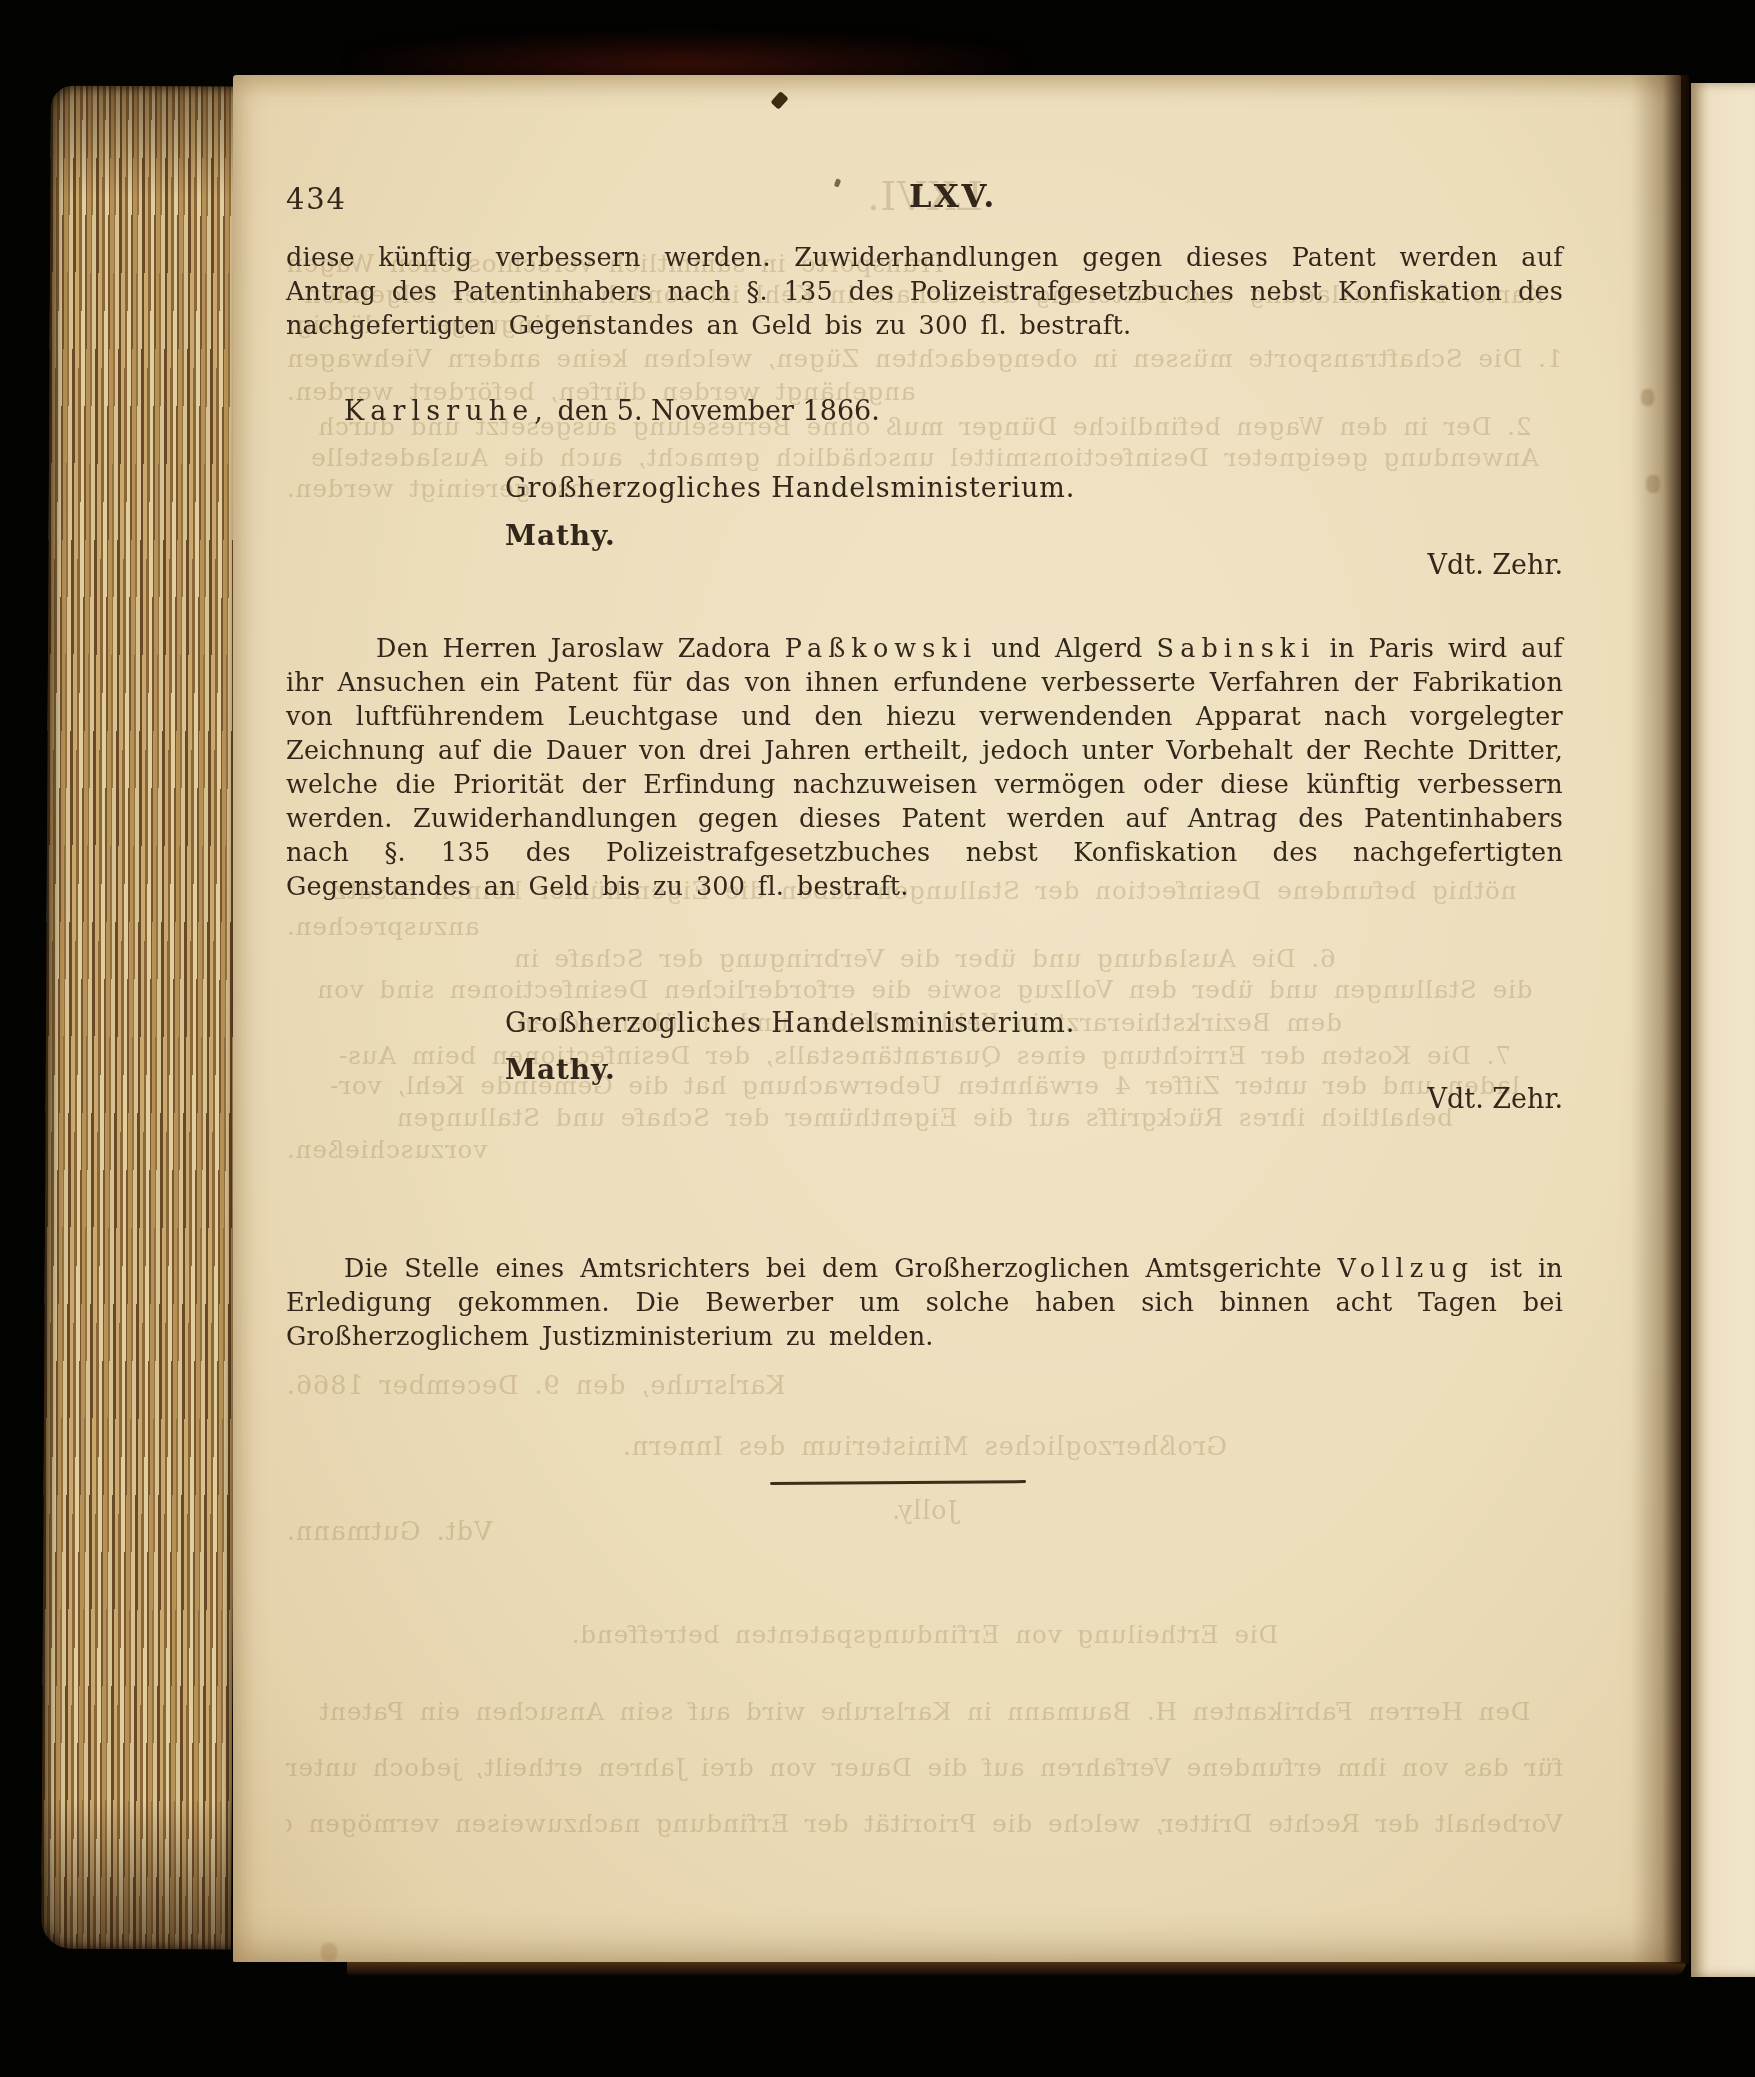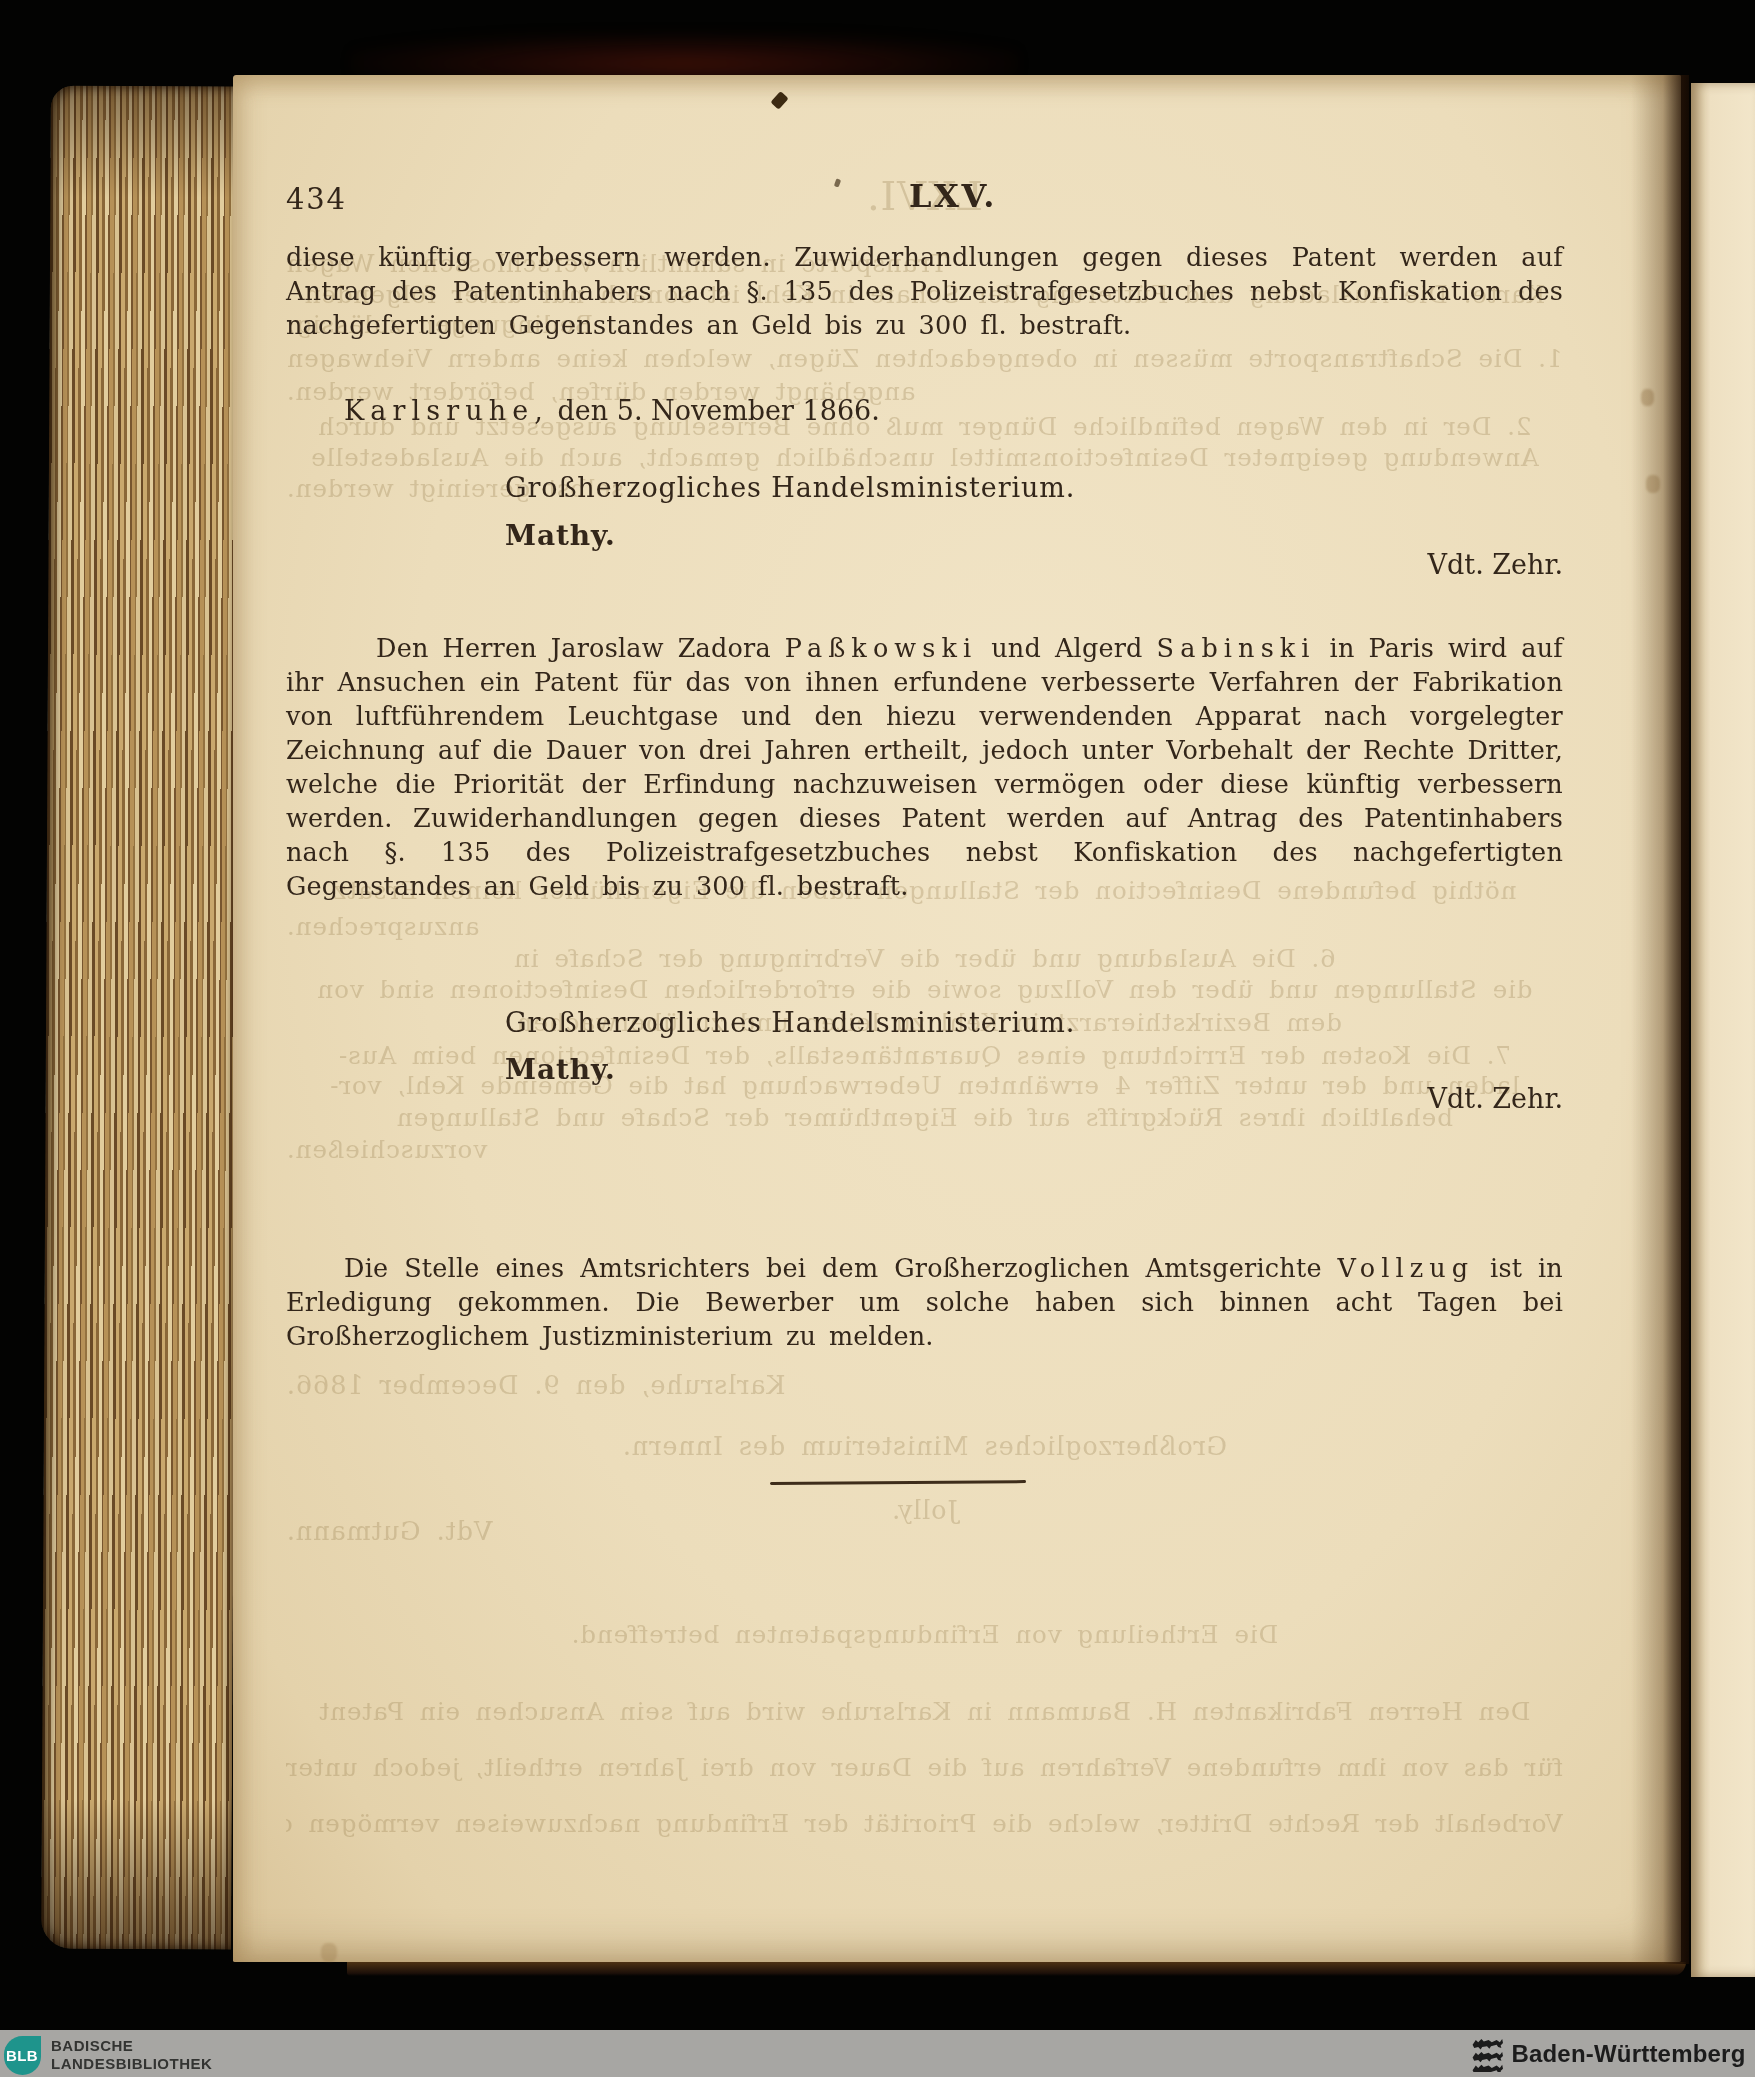--- a/index.html
+++ b/index.html
@@ -152,33 +152,14 @@
     <div class="speck sp1"></div>
     <div class="speck sp2"></div>
     <div class="speck sp3"></div>
     <div class="speck sp4"></div>
     <div class="speck sp5"></div>
   </div>
 
   <div class="gutter"></div>
   <div class="page-right"></div>
 
-  <div class="footer" style="background: rgb(167, 166, 163);">
-    <div class="blb-logo" style="background: rgb(30, 148, 140);">
-      <span>BLB</span>
-    </div>
-    <div class="blb-text">
-      <div>BADISCHE</div>
-      <div>LANDESBIBLIOTHEK</div>
-    </div>
-    <div class="bw">
-      <svg class="lions" viewBox="0 0 40 46" xmlns="http://www.w3.org/2000/svg">
-        <g fill="#1c1c1c">
-          <path d="M2,12 l4,-6 3,3 4,-4 3,3 6,-2 4,3 6,-3 4,3 3,-4 1,5 -3,3 1,3 -4,-1 -2,-3 -7,2 -2,3 -3,-3 -6,1 -2,3 -3,-3 -5,1 z"></path>
-          <path transform="translate(0,16)" d="M2,12 l4,-6 3,3 4,-4 3,3 6,-2 4,3 6,-3 4,3 3,-4 1,5 -3,3 1,3 -4,-1 -2,-3 -7,2 -2,3 -3,-3 -6,1 -2,3 -3,-3 -5,1 z"></path>
-          <path transform="translate(0,32)" d="M2,12 l4,-6 3,3 4,-4 3,3 6,-2 4,3 6,-3 4,3 3,-4 1,5 -3,3 1,3 -4,-1 -2,-3 -7,2 -2,3 -3,-3 -6,1 -2,3 -3,-3 -5,1 z"></path>
-        </g>
-      </svg>
-      <span>Baden-Württemberg</span>
-    </div>
-  </div>
 </div>
 
 
 </body></html>

